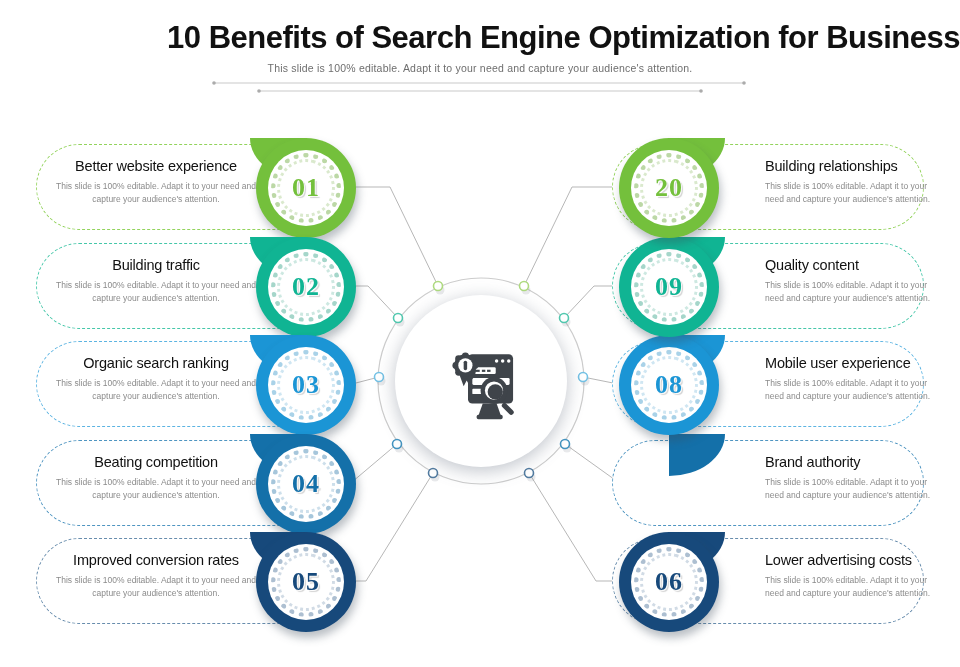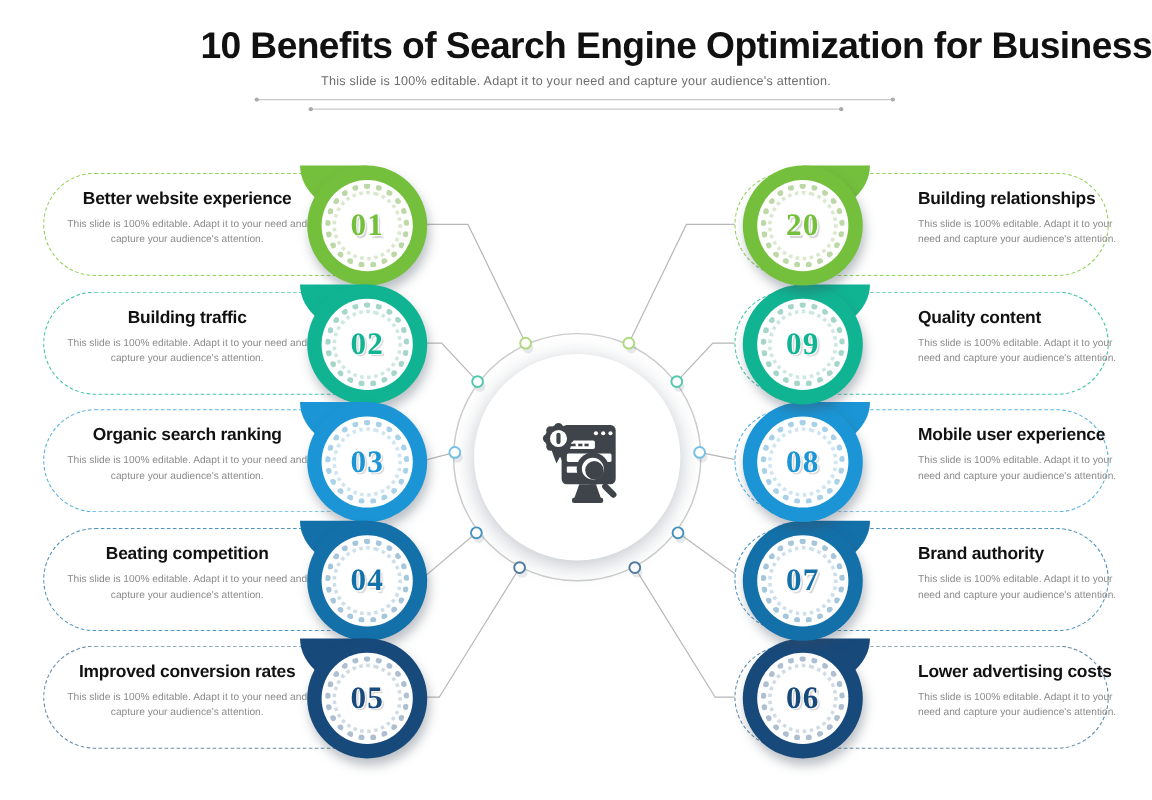--- a/index.html
+++ b/index.html
@@ -15,21 +15,21 @@
   
   .hub-inner{position:absolute;left:395px;top:295px;width:172px;height:172px;border-radius:50%;
              background:#fff;box-shadow:0 4px 18px rgba(105,115,130,.42);z-index:2;
              display:flex;align-items:center;justify-content:center;}
   
   .pill{position:absolute;width:312px;height:86px;border-radius:43px;background:#fff;
         border:1px dashed var(--dash);box-sizing:border-box;z-index:3;}
   .pill .text{position:absolute;top:13px;}
   .pill.left  .text{left:12px;width:214px;text-align:center;}
   .pill.right .text{left:120px;width:182px;text-align:left;margin-left:32px;}
-  .p-title{font-size:14.5px;font-weight:bold;color:#111;letter-spacing:-0.2px;}
+  .p-title{font-size:14.5px;font-weight:normal;color:#111;letter-spacing:-0.2px;}
   .p-desc{font-size:8.5px;color:#8b8b8b;line-height:1.5;margin-top:6px;}
   .horn{position:absolute;width:56px;height:42px;top:-7px;background:var(--c);}
   .pill.left  .horn{left:213px;border-radius:0 0 0 100%;}
   .pill.right .horn{left:56px;border-radius:0 0 100% 0;}
   .blob{position:absolute;width:100px;height:100px;top:-7px;border-radius:50%;background:var(--c);
         box-shadow:2px 6px 9px rgba(60,75,90,.35);}
   .pill.left  .blob{left:219px;}
   .pill.right .blob{left:6px;}
   .inner{position:absolute;inset:12px;background:#fff;border-radius:50%;}
   .ring {position:absolute;inset:3px;border:5px dotted var(--ring);border-radius:50%;}
@@ -212,27 +212,20 @@
           <div class="num">06</div>
         </div>
       </div>
     </div>
       <div class="pill right" style="top: 440px; left: 612px; --c: #1470a9; --dash: #4f95c1; --ring: #a6c6db;">
       <div class="text">
         <div class="p-title">Brand authority</div>
         <div class="p-desc">This slide is 100% editable. Adapt it to your need and capture your audience's attention.</div>
       </div>
       <div class="horn"></div>
-      <div class="blob">
-        <div class="inner">
-          <div class="ring"></div>
-          <div class="ring2"></div>
-          <div class="num">07</div>
-        </div>
-      </div>
     </div>
       <div class="pill right" style="top: 341px; left: 612px; --c: #1b95d5; --dash: #5cb4e2; --ring: #a9d2e8;">
       <div class="text">
         <div class="p-title">Mobile user experience</div>
         <div class="p-desc">This slide is 100% editable. Adapt it to your need and capture your audience's attention.</div>
       </div>
       <div class="horn"></div>
       <div class="blob">
         <div class="inner">
           <div class="ring"></div>

